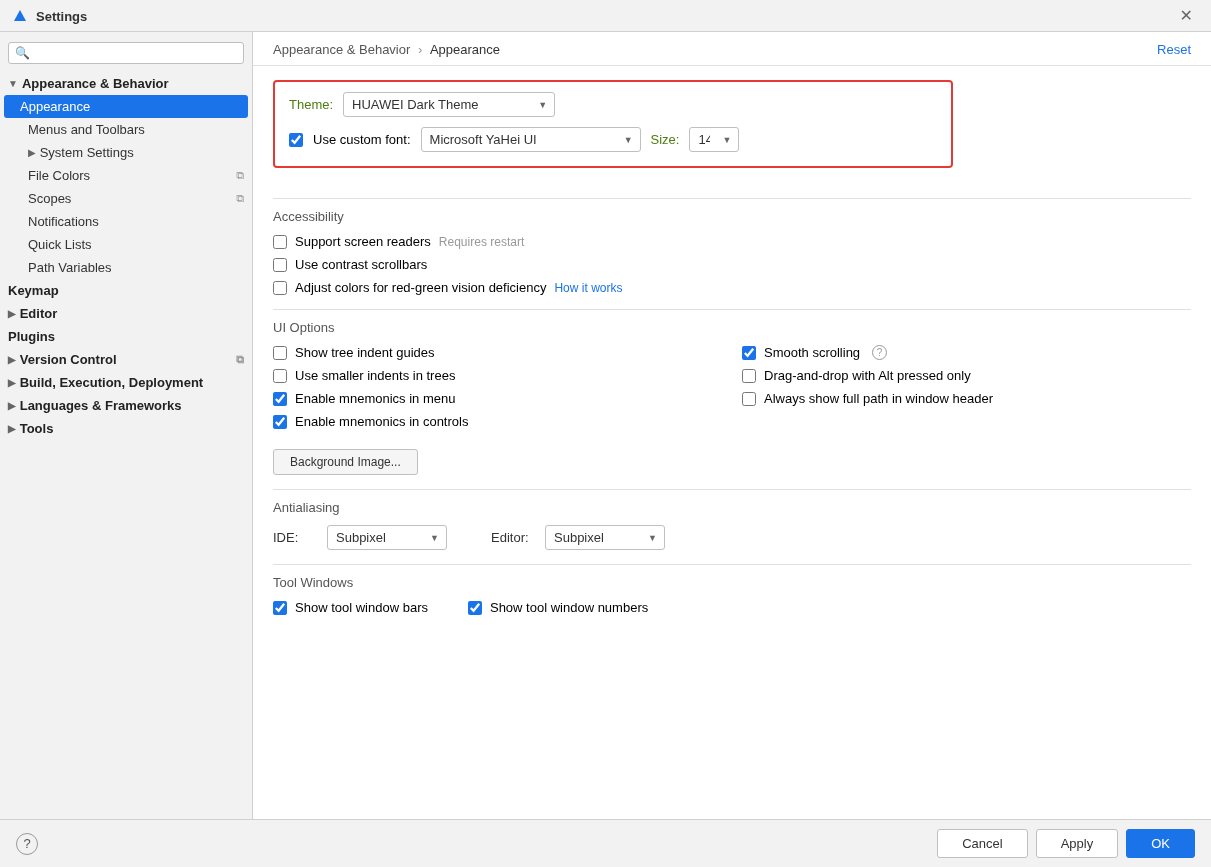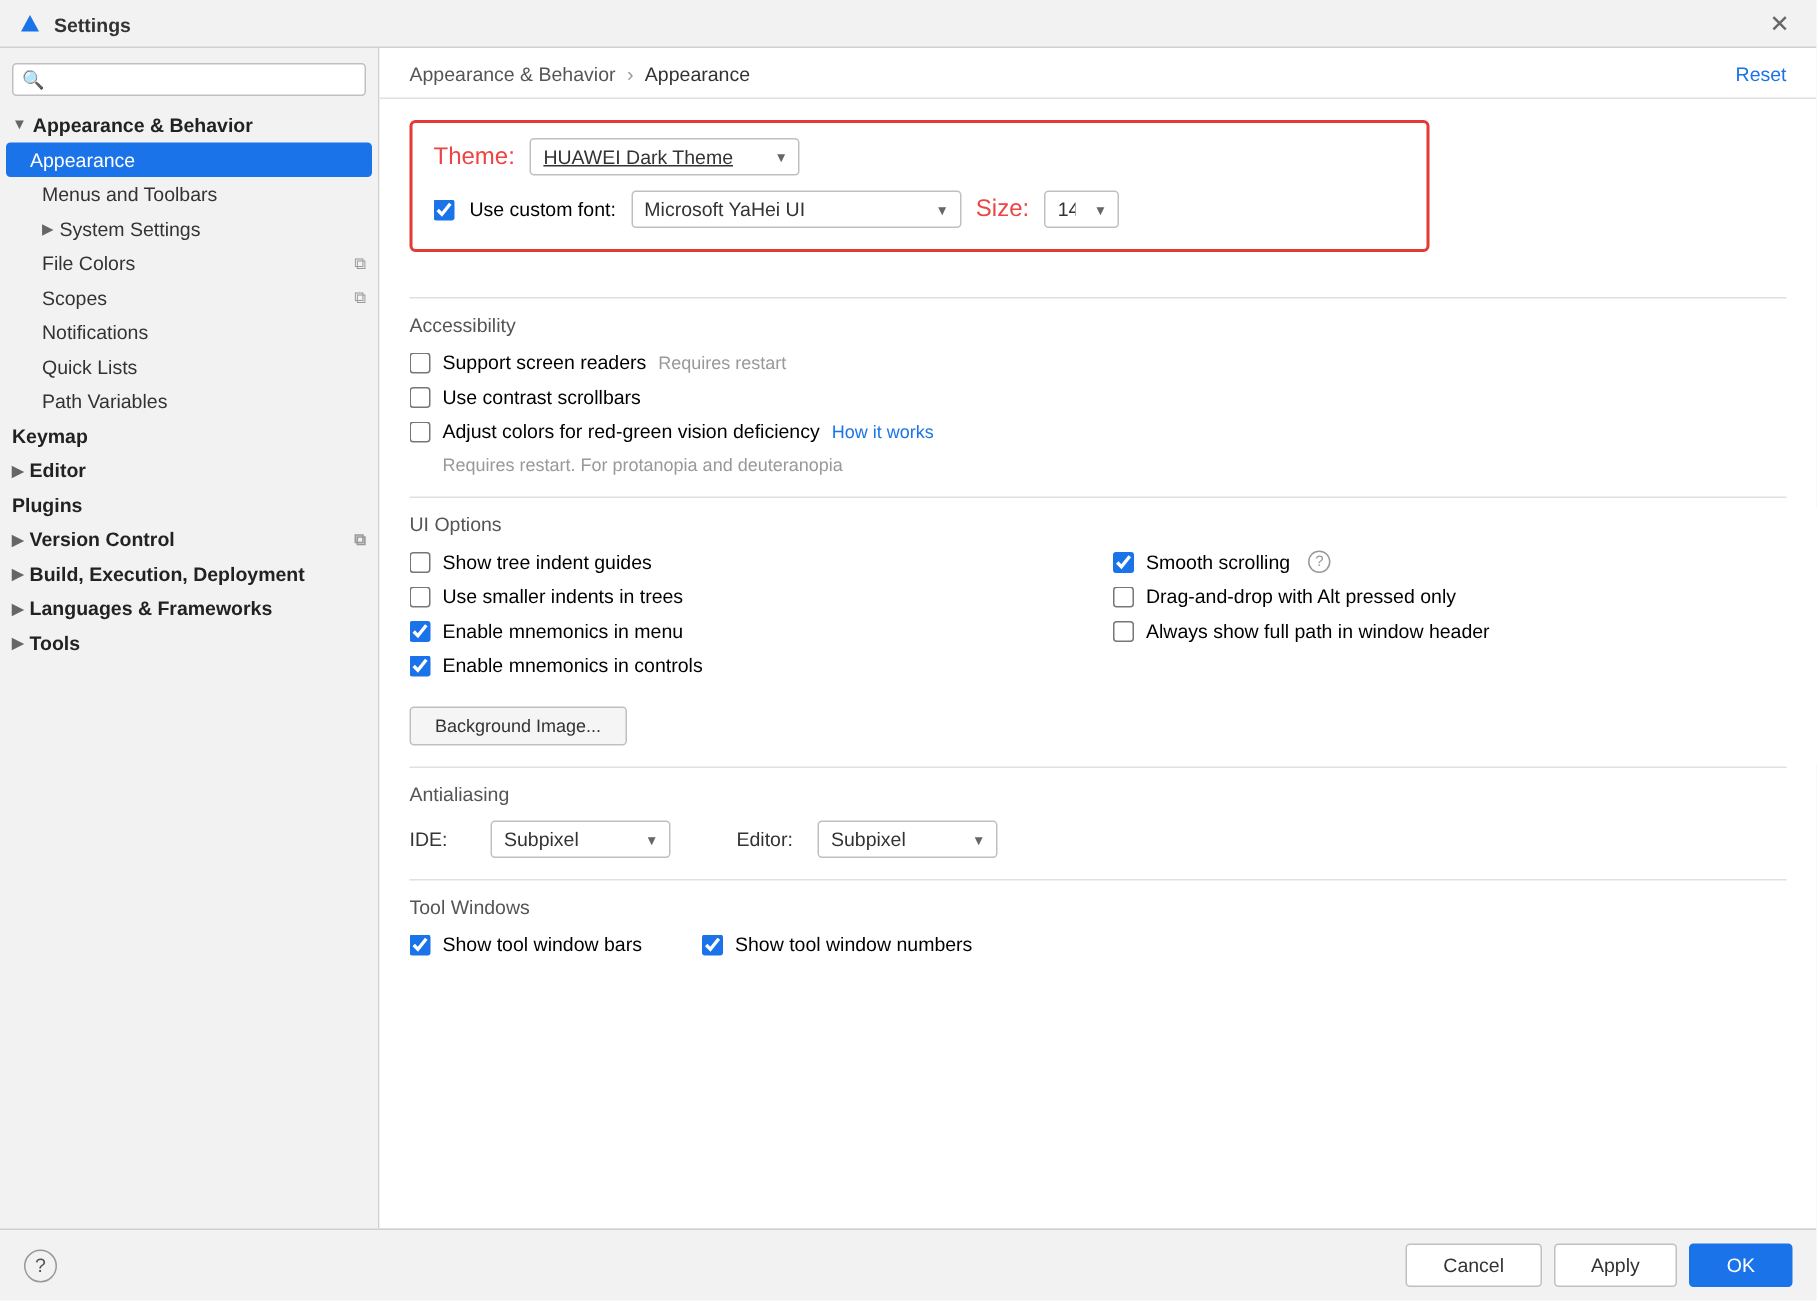--- a/index.html
+++ b/index.html
@@ -57,35 +57,35 @@
     .reset-link { color: #1a73e8; cursor: pointer; font-size: 13px; text-decoration: none; margin-left: 36px; }
 
     .content-body { padding: 14px 20px; flex: 1; }
 
     
     .theme-section {
       border: 2px solid #e53935; border-radius: 4px; padding: 10px 14px 14px 14px; margin-bottom: 16px; display: inline-block; min-width: 680px;
     }
     .theme-row { display: flex; align-items: center; gap: 10px; margin-bottom: 10px; }
     .theme-row:last-child { margin-bottom: 0; }
-    .label { color: #ef4444; font-size: 16px; }
+    .label { color: #4d7c0f; font-size: 13px; }
 
     select, .fake-select {
       border: 1px solid #c0c0c0; border-radius: 3px; padding: 4px 28px 4px 8px;
       background: #fff; font-size: 13px; color: #333; cursor: pointer;
       appearance: none; -webkit-appearance: none; position: relative;
     }
     .select-wrapper { position: relative; display: inline-block; }
     .select-wrapper::after {
       content: '▼'; position: absolute; right: 8px; top: 50%; transform: translateY(-50%);
       font-size: 9px; color: #666; pointer-events: none;
     }
     select { padding-right: 28px; }
 
-    .theme-select { width: 180px; text-decoration: underline; }
+    .theme-select { width: 212px; }
     .font-select { width: 220px; }
     .size-input { width: 50px; }
 
     .checkbox-row { display: flex; align-items: center; gap: 8px; margin-bottom: 2px; }
     input[type=checkbox] { width: 14px; height: 14px; accent-color: #1a73e8; cursor: pointer; }
 
     .section-divider { border: none; border-top: 1px solid #e0e0e0; margin: 14px 0 10px 0; }
     .section-title { font-size: 13px; color: #555; margin-bottom: 10px; margin-top: 2px; }
 
     .accessibility-item { display: flex; align-items: center; gap: 8px; margin-bottom: 8px; }
@@ -271,21 +271,20 @@
       <div class="accessibility-item">
         <input type="checkbox" id="contrast-scrollbars-cb" style="">
         <label for="contrast-scrollbars-cb">Use contrast scrollbars</label>
       </div>
 
       <div class="accessibility-item">
         <input type="checkbox" id="adjust-colors-cb" style="">
         <label for="adjust-colors-cb">Adjust colors for red-green vision deficiency</label>
         <a class="how-it-works">How it works</a>
       </div>
-      <div class="requires-restart-note">Requires restart. For protanopia and deuteranopia</div>
 
       
       <hr class="section-divider">
       <div class="section-title">UI Options</div>
 
       <div class="ui-options-grid">
 
         <div class="checkbox-row">
           <input type="checkbox" id="tree-indent-cb" style="">
           <label for="tree-indent-cb">Show tree indent guides</label>

